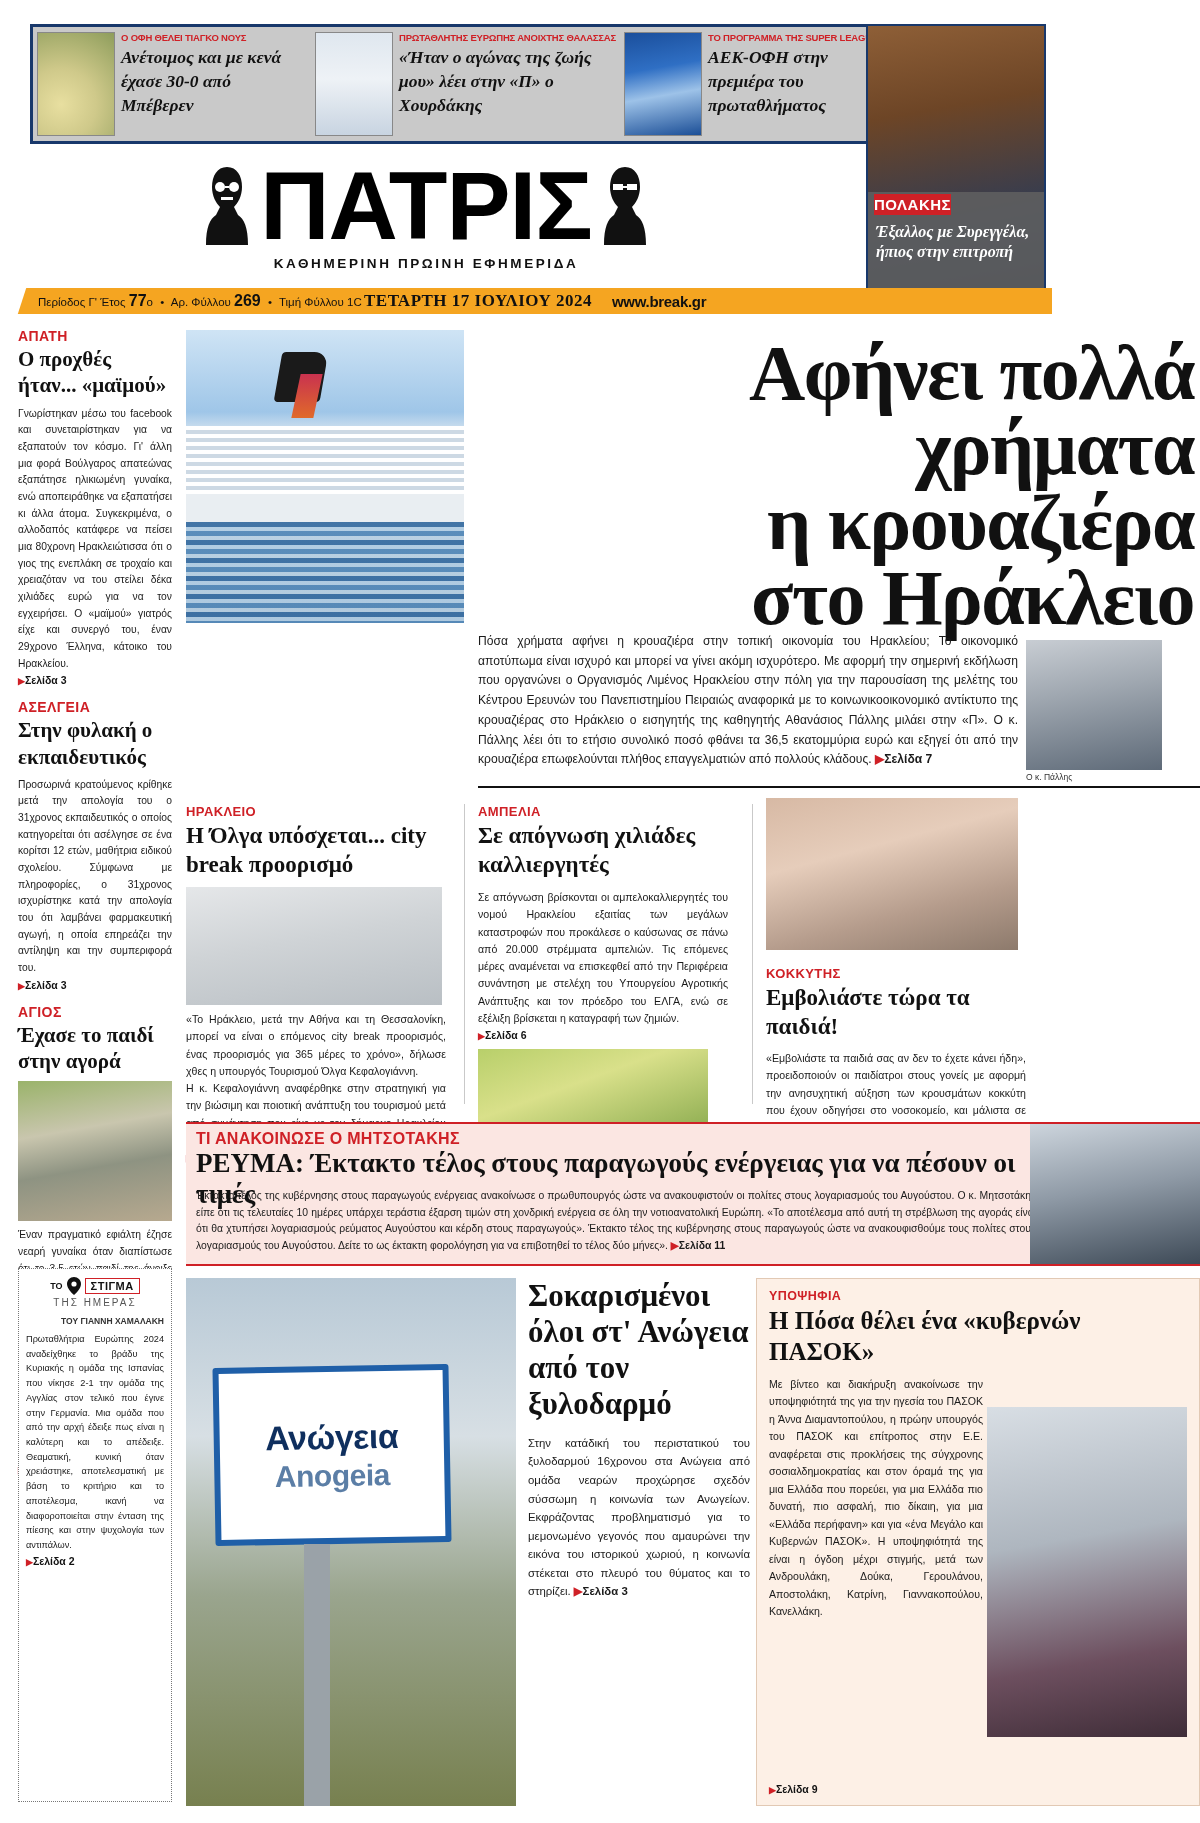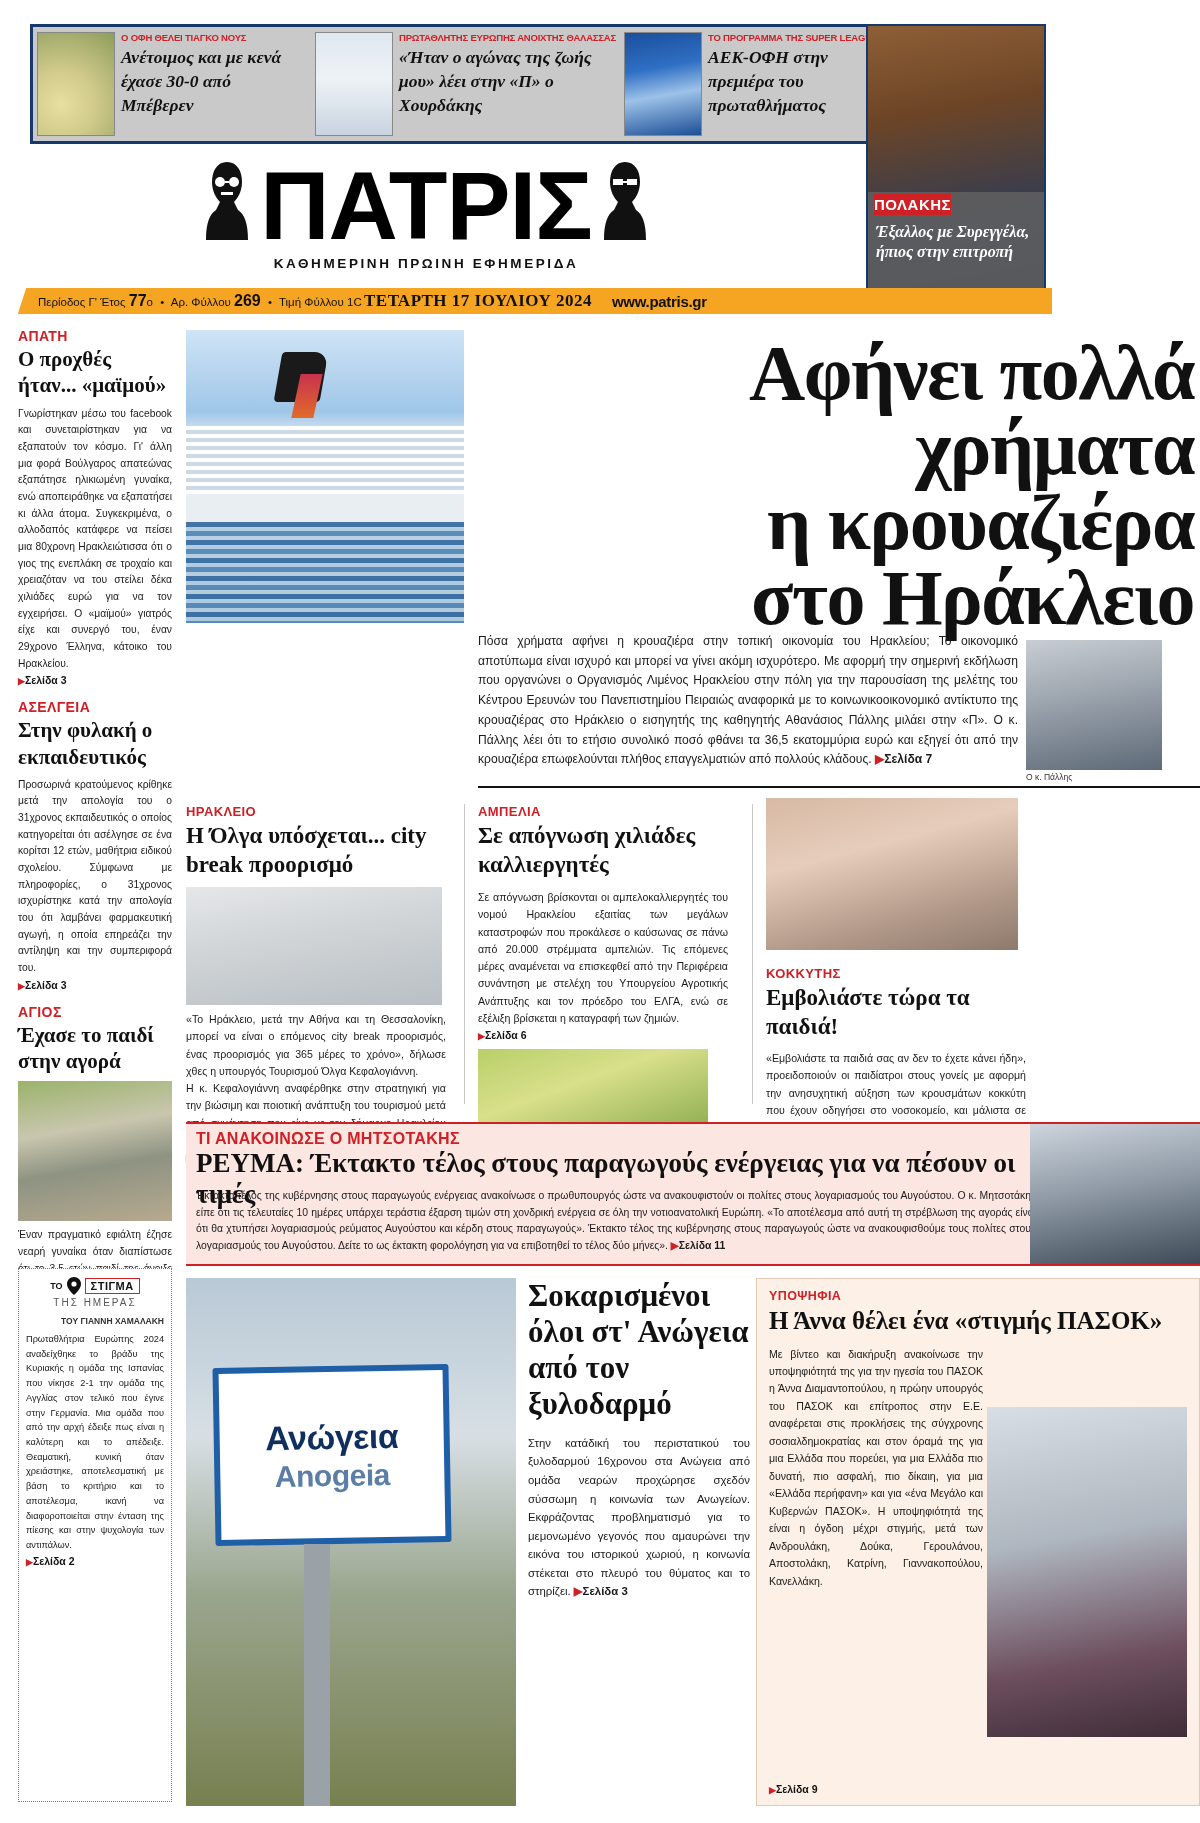--- a/index.html
+++ b/index.html
@@ -64,21 +64,21 @@
     font-family:"Liberation Serif", serif; font-style:italic; font-weight:bold;
     color:#fff; font-size:16px; line-height:1.28;
   }
   .polakis-pages {
     position:absolute; left:8px; bottom:4px; color:#fff; font-size:10px; font-weight:bold;
   }
   .polakis-pages .arw { color:#cf2026; }
 
   
   .masthead { position:absolute; left:0; top:152px; width:852px; height:135px; }
-  .logo-row { display:flex; align-items:flex-start; justify-content:center; gap:10px; margin-top:6px; }
+  .logo-row { display:flex; align-items:center; justify-content:center; gap:10px; margin-top:6px; }
   .logo-word {
     font-family:"Liberation Sans", sans-serif;
     font-weight:bold; font-size:96px; letter-spacing:-1px; line-height:1;
     color:#000;
   }
   .bust { width:46px; height:86px; position:relative; }
   .bust svg { display:block; }
   .tagline {
     text-align:center; font-size:13.5px; font-weight:bold; letter-spacing:2.6px;
     margin-top:2px; color:#111;
@@ -358,21 +358,21 @@
     <div class="db-left">
       <span>Περίοδος Γ' Έτος</span>
       <b>77</b><span>ο</span>
       <span class="dot">•</span>
       <span>Αρ. Φύλλου</span>
       <b>269</b>
       <span class="dot">•</span>
       <span>Τιμή Φύλλου 1C</span>
     </div>
     <div class="db-mid">ΤΕΤΑΡΤΗ 17 ΙΟΥΛΙΟΥ 2024</div>
-    <div class="db-right">www.patris.gr</div>
+    <div class="db-right">www.break.gr</div>
   </div>
 
   <div class="leftcol">
 
     <div class="lc-block">
       <div class="lc-kicker">ΑΠΑΤΗ</div>
       <div class="lc-head">Ο προχθές ήταν... «μαϊμού»</div>
       <div class="lc-body">Γνωρίστηκαν μέσω του facebook και συνεταιρίστηκαν για να εξαπατούν τον κόσμο. Γι' άλλη μια φορά Βούλγαρος απατεώνας εξαπάτησε ηλικιωμένη γυναίκα, ενώ αποπειράθηκε να εξαπατήσει κι άλλα άτομα. Συγκεκριμένα, ο αλλοδαπός κατάφερε να πείσει μια 80χρονη Ηρακλειώτισσα ότι ο γιος της ενεπλάκη σε τροχαίο και χρειαζόταν να του στείλει δέκα χιλιάδες ευρώ για να τον εγχειρήσει. Ο «μαϊμού» γιατρός είχε και συνεργό του, έναν 29χρονο Έλληνα, κάτοικο του Ηρακλείου.</div>
       <div class="page-ref"><span class="arw">▶</span><span>Σελίδα 3</span></div>
     </div>
@@ -490,21 +490,21 @@
   <div class="bot-mid">
     <div class="bot-head">Σοκαρισμένοι όλοι στ' Ανώγεια από τον ξυλοδαρμό</div>
     <div class="bot-body">
       <span>Στην κατάδική του περιστατικού του ξυλοδαρμού 16χρονου στα Ανώγεια από ομάδα νεαρών προχώρησε σχεδόν σύσσωμη η κοινωνία των Ανωγείων. Εκφράζοντας προβληματισμό για το μεμονωμένο γεγονός που αμαυρώνει την εικόνα του ιστορικού χωριού, η κοινωνία στέκεται στο πλευρό του θύματος και το στηρίζει.</span>
       <span style="font-weight:bold"> <span style="color:#cf2026">▶</span><span>Σελίδα 3</span></span>
     </div>
   </div>
 
   <div class="bot-right">
     <div class="br-kicker">ΥΠΟΨΗΦΙΑ</div>
-    <div class="br-head">Η Άννα θέλει ένα «στιγμής ΠΑΣΟΚ»</div>
+    <div class="br-head">Η Πόσα θέλει ένα «κυβερνών ΠΑΣΟΚ»</div>
     <div class="br-body">
       <span>Με βίντεο και διακήρυξη ανακοίνωσε την υποψηφιότητά της για την ηγεσία του ΠΑΣΟΚ η Άννα Διαμαντοπούλου, η πρώην υπουργός του ΠΑΣΟΚ και επίτροπος στην Ε.Ε. αναφέρεται στις προκλήσεις της σύγχρονης σοσιαλδημοκρατίας και στον όραμά της για μια Ελλάδα που πορεύει, για μια Ελλάδα πιο δυνατή, πιο ασφαλή, πιο δίκαιη, για μια «Ελλάδα περήφανη» και για «ένα Μεγάλο και Κυβερνών ΠΑΣΟΚ». Η υποψηφιότητά της είναι η όγδοη μέχρι στιγμής, μετά των Ανδρουλάκη, Δούκα, Γερουλάνου, Αποστολάκη, Κατρίνη, Γιαννακοπούλου, Κανελλάκη.</span>
     </div>
     <div class="br-photo"></div>
     <div class="page-ref" style="position:absolute; left:12px; bottom:10px;"><span class="arw">▶</span><span>Σελίδα 9</span></div>
   </div>
 
 </div>
 
 </body></html>

